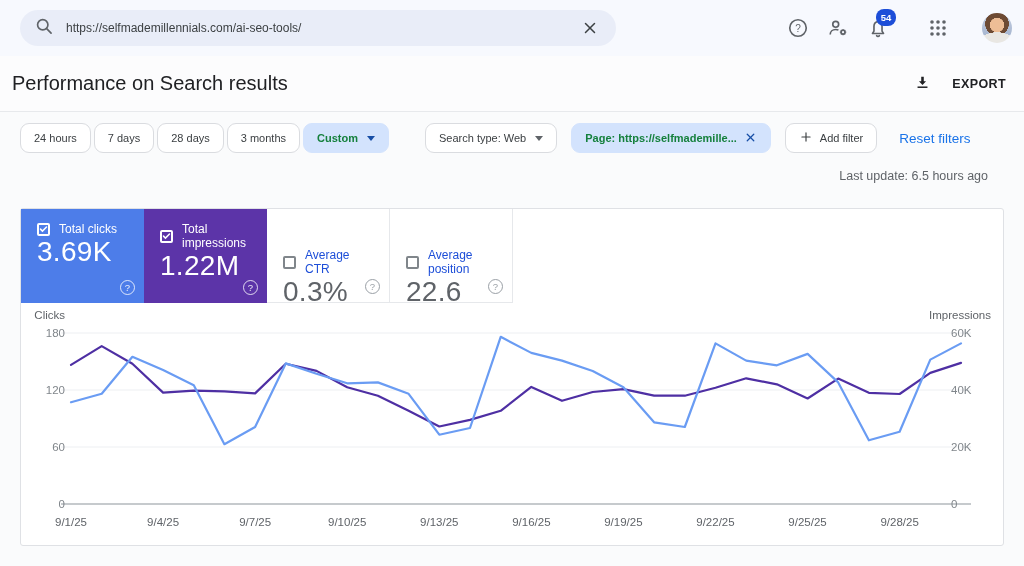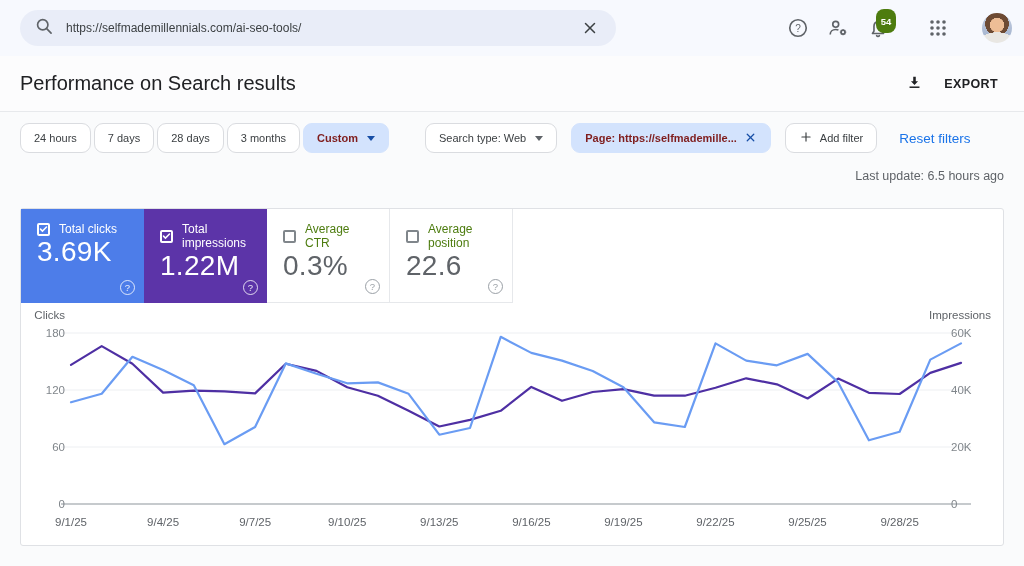--- a/index.html
+++ b/index.html
@@ -10,51 +10,51 @@
     background:#fafbfc; overflow:hidden;
     color:#202124;
   }
   
   .topbar { height:56px; background:#f7f9fe; display:flex; align-items:center; padding:0 12px 0 16px; }
   .searchbox { width:596px; height:36px; background:#e9edf8; border-radius:18px; display:flex; align-items:center; padding:0 14px; margin-left:4px; }
   .searchbox input { flex:1; border:0; background:transparent; font-size:12px; color:#3c4043; outline:none; margin:0 10px; font-family:"Liberation Sans",sans-serif; }
   .icon-btn { width:24px; height:24px; display:flex; align-items:center; justify-content:center; position:relative; cursor:pointer; background:none; border:0; padding:0; }
   .topbar-icons { margin-left:auto; display:flex; align-items:center; gap:16px; }
   .apps-btn { margin-left:20px; }
-  .badge { position:absolute; top:-7px; left:10px; min-width:20px; height:24px; background:#4d7c0f; color:#fff; border-radius:8px; font-size:9.5px; font-weight:bold; display:flex; align-items:center; justify-content:center; padding:0 4px; }
+  .badge { position:absolute; top:-7px; left:10px; min-width:20px; height:17px; background:#1d4ed8; color:#fff; border-radius:8px; font-size:9.5px; font-weight:bold; display:flex; align-items:center; justify-content:center; padding:0 4px; }
   .avatar { width:30px; height:30px; border-radius:50%; margin-left:16px; cursor:pointer;
     background:
       radial-gradient(circle at 50% 40%, #edbd96 0 30%, rgba(0,0,0,0) 31%),
       radial-gradient(ellipse 62% 38% at 50% 102%, #e9e7e3 0 99%, rgba(0,0,0,0) 100%),
       radial-gradient(circle at 50% 36%, #6d4a33 0 48%, rgba(0,0,0,0) 49%),
       linear-gradient(180deg,#c3cde0,#9fb0cc);
   }
   
-  .header { height:56px; display:flex; align-items:center; padding:0 20px; border-bottom:1px solid #e7e9ec; background:#fcfcfd; }
+  .header { height:56px; display:flex; align-items:center; padding:0 12px; border-bottom:1px solid #e7e9ec; background:#fcfcfd; }
   .page-title { font-size:20px; color:#202124; }
   .export-btn { margin-left:auto; display:flex; align-items:center; gap:21px; font-size:12.5px; font-weight:bold; letter-spacing:.4px; color:#202124; cursor:pointer; background:none; border:0; font-family:"Liberation Sans",sans-serif; }
   
   .filters-row { display:flex; align-items:center; padding:11px 20px 0 20px; }
   .range-group { display:flex; gap:3px; margin-right:36px; }
   .chip { height:30px; display:inline-flex; align-items:center; gap:7px; padding:0 13px; border:1px solid #dadce0; border-radius:9px; background:#fff; font-size:11px; color:#3c4043; cursor:pointer; white-space:nowrap; }
-  .chip.active { background:#d3e3fd; border-color:#d3e3fd; color:#7f1d1d; font-weight:bold; }
+  .chip.active { background:#d3e3fd; border-color:#d3e3fd; color:#15803d; font-weight:bold; }
   .caret { width:0; height:0; border-left:4px solid transparent; border-right:4px solid transparent; border-top:5px solid #5f6368; margin-left:2px; }
   .chip.active .caret { border-top-color:#174ea6; }
   .search-type-chip { margin-right:14px; }
   .page-chip { margin-right:14px; }
   .reset-link { margin-left:16px; color:#1a73e8; font-size:13.5px; cursor:pointer; background:none; border:0; font-family:"Liberation Sans",sans-serif; }
-  .last-update { text-align:right; padding:16px 20px 0 0; font-size:12.5px; color:#5f6368; height:31px; }
+  .last-update { text-align:right; padding:16px 36px 0 0; font-size:12.5px; color:#5f6368; height:31px; }
   
   .card { margin:24px 20px 0 20px; background:#fff; border:1px solid #dfe1e5; border-radius:3px; height:338px; }
   .tiles { display:flex; height:94px; }
   .metric-tile { width:123px; padding:13px 12px 8px 16px; position:relative; cursor:pointer; }
   .metric-tile.plain { border-right:1px solid #e6e8eb; border-bottom:1px solid #e6e8eb; }
   .tile-head { display:flex; align-items:center; gap:9px; font-size:12px; }
   .metric-tile.colored .tile-head { color:#fff; }
-  .metric-tile.plain .tile-head { color:#4d7c0f; }
+  .metric-tile.plain .tile-head { color:#1d4ed8;margin-top:26px; }
   .tile-value { font-size:28px; margin-top:0; letter-spacing:.3px; }
   .metric-tile.colored .tile-value { color:#fff; }
   .metric-tile.plain .tile-value { color:#5f6368; }
   .cb { width:13px; height:13px; border:2px solid; border-radius:2px; display:flex; align-items:center; justify-content:center; flex:none; }
   .metric-tile.colored .cb { border-color:#fff; }
   .metric-tile.plain .cb { border-color:#80868b; }
   .tile-help { position:absolute; right:9px; bottom:8px; width:15px; height:15px; border:1.4px solid; border-radius:50%; font-size:9.5px; display:flex; align-items:center; justify-content:center; }
   .metric-tile.colored .tile-help { border-color:rgba(255,255,255,.8); color:rgba(255,255,255,.9); }
   .metric-tile.plain .tile-help { border-color:#9aa0a6; color:#9aa0a6; }
   

